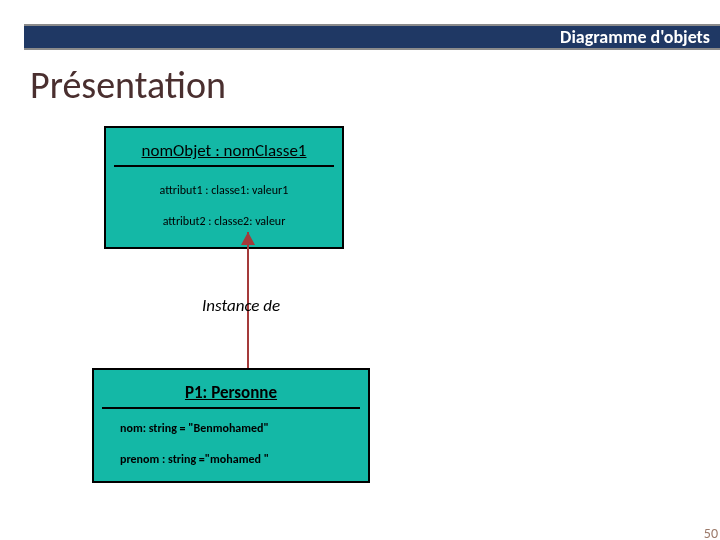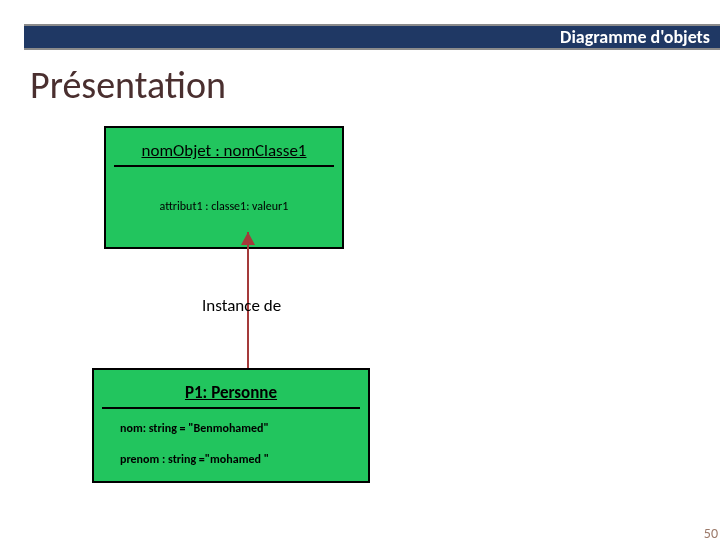--- a/index.html
+++ b/index.html
@@ -25,21 +25,21 @@
   }
   .section-title {
     font-size: 38px;
     color: #4a2f2f;
     padding: 4px 14px 8px 6px;
     font-weight: 400;
   }
   .uml-box {
     position: absolute;
     border: 2px solid #000;
-    background: #22c55e;
+    background: #14b8a6;
   }
   .uml-head {
     border-bottom: 2px solid #000;
     text-align: center;
     padding: 4px 6px;
     font-size: 17px;
   }
   .uml-head span { text-decoration: underline; }
   .uml-body {
     padding: 4px 10px 6px 10px;
@@ -68,20 +68,21 @@
     border-right: 7px solid transparent;
     border-bottom: 13px solid #a43a3a;
   }
   .arrow-label {
     position: absolute;
     left: 178px;
     top: 271px;
     font-size: 17px;
     color: #000;
     background: transparent;
+    font-style: italic;
   }
   .page-number {
     position: absolute;
     right: 10px;
     bottom: 6px;
     font-size: 14px;
     color: #9c7a6a;
   }
 </style>
 </head>
@@ -92,20 +93,21 @@
 </div>
 
 <div class="section-title">Présentation</div>
 
 <div id="box1" class="uml-box">
   <div class="uml-head">
     <span>nomObjet : nomClasse1</span>
   </div>
   <div class="uml-body">
     <div>attribut1 : classe1: valeur1</div>
+    <div>attribut2 : classe2: valeur</div>
   </div>
 </div>
 
 <div class="arrow-line"></div>
 <div class="arrow-head"></div>
 <div class="arrow-label">Instance de</div>
 
 <div id="box2" class="uml-box">
   <div class="uml-head">
     <span>P1: Personne</span>

